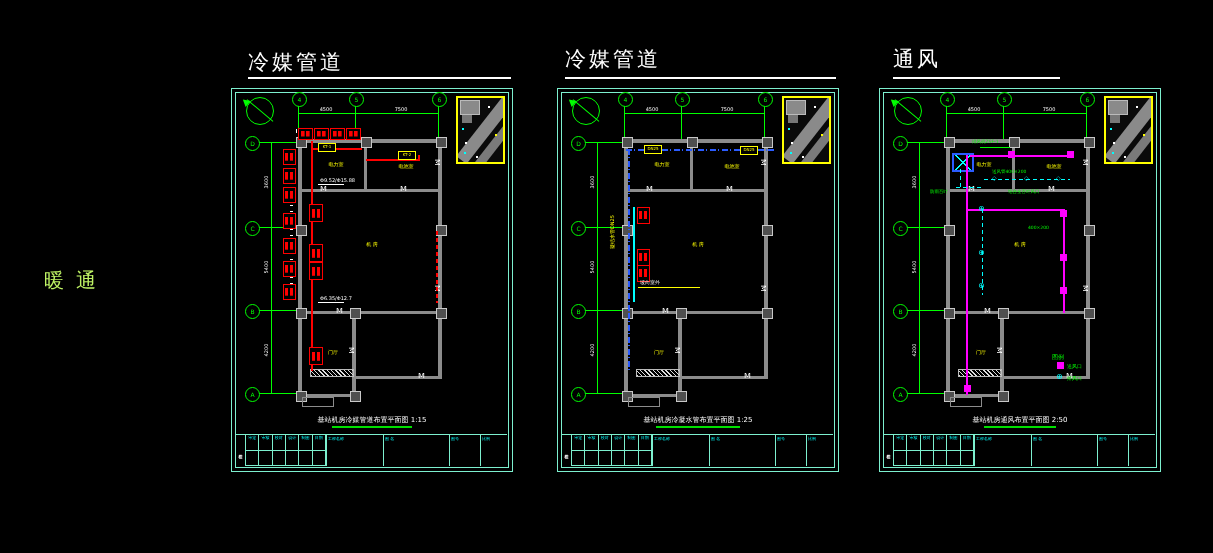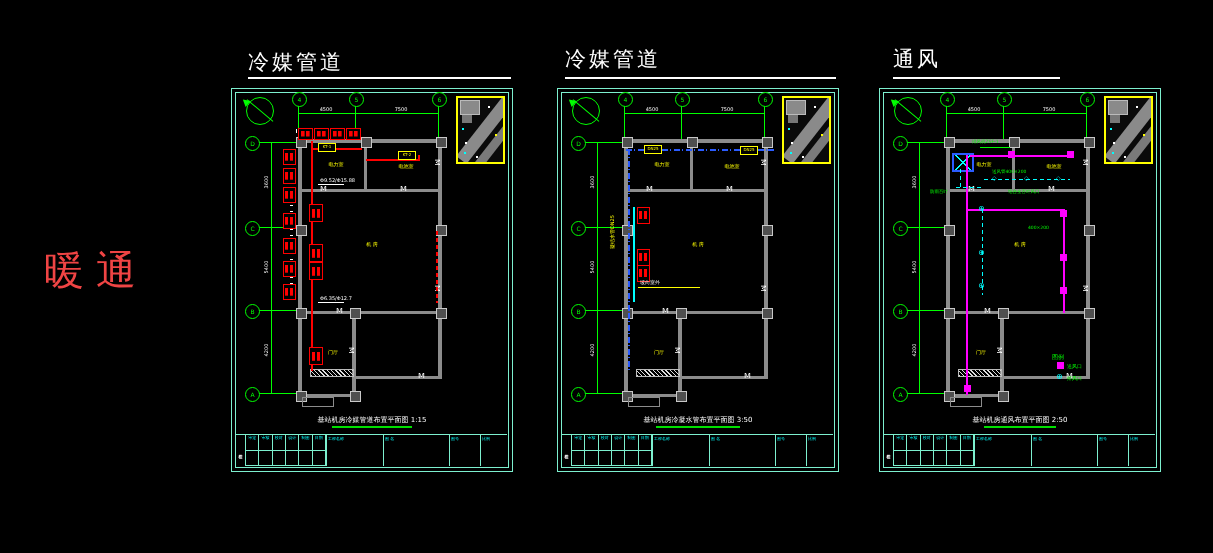--- a/index.html
+++ b/index.html
@@ -4,21 +4,21 @@
 <style>
   :root{
     --bd:#7df0cf; --grid:#00ff00; --wall:#8c8c8c; --colfill:#4f4f4f; --coledge:#c8c8c8;
     --red:#ff0000; --yel:#ffff00; --cyn:#00ffff; --blu:#2b5cff; --mag:#ff00ff; --wht:#ffffff;
   }
   html,body{margin:0;padding:0;background:#000;}
   body{width:1213px;height:553px;position:relative;overflow:hidden;
        font-family:"DejaVu Sans","Liberation Sans",sans-serif;color:#fff;}
   .abs{position:absolute;}
   
-  .hv{font-size:40px;letter-spacing:12px;color:#ef4444;}
+  .hv{font-size:20px;letter-spacing:12px;color:#bef264;margin-top:24px;}
   .stitle{font-size:21px;color:#fff;letter-spacing:3px;white-space:nowrap;}
   .t-ul{height:2px;background:#fff;}
   
   .sheet{border:1px solid var(--bd);background:#000;}
   .inner{position:absolute;left:3px;top:3px;right:3px;bottom:3px;border:1px solid var(--bd);}
   
   .gb{width:13px;height:13px;border:1px solid var(--grid);border-radius:50%;
       color:var(--grid);font-size:6px;line-height:13px;text-align:center;background:#000;}
   .gl{background:var(--grid);}
   .dim{color:#fff;font-size:5px;text-align:center;white-space:nowrap;}
@@ -299,21 +299,21 @@
   <div class="abs runit" style="left:79px;top:176px;width:11px;height:15px;"></div>
   <div class="abs ybox" style="left:86px;top:56px;width:16px;height:7px;">DN25</div>
   <div class="abs ybox" style="left:182px;top:57px;width:16px;height:7px;">DN25</div>
   <div class="abs ytxt dimv" style="left:34px;top:140px;width:40px;">凝结水管DN25</div>
   <div class="abs" style="left:80px;top:198px;width:62px;height:1px;background:var(--yel);"></div>
   <div class="abs wtxt" style="left:82px;top:190px;">坡向室外</div>
   <div class="abs ytxt" style="left:82px;top:72px;width:44px;">电力室</div>
   <div class="abs ytxt" style="left:150px;top:74px;width:48px;">电池室</div>
   <div class="abs ytxt" style="left:118px;top:152px;width:44px;">机 房</div>
   <div class="abs ytxt" style="left:84px;top:260px;width:34px;">门厅</div>
-  <div class="abs cap" style="left:70px;top:326px;width:140px;">基站机房冷凝水管布置平面图 3:50</div>
+  <div class="abs cap" style="left:70px;top:326px;width:140px;">基站机房冷凝水管布置平面图 1:25</div>
   <div class="abs cap-ul" style="left:98px;top:337px;width:84px;"></div>
   <div class="tstrip">
     <div class="tb-sign">会签栏</div>
     <div class="tb-grid">
       <div>审定</div>
       <div>审核</div>
       <div>校对</div>
       <div>设计</div>
       <div>制图</div>
       <div>日期</div>

